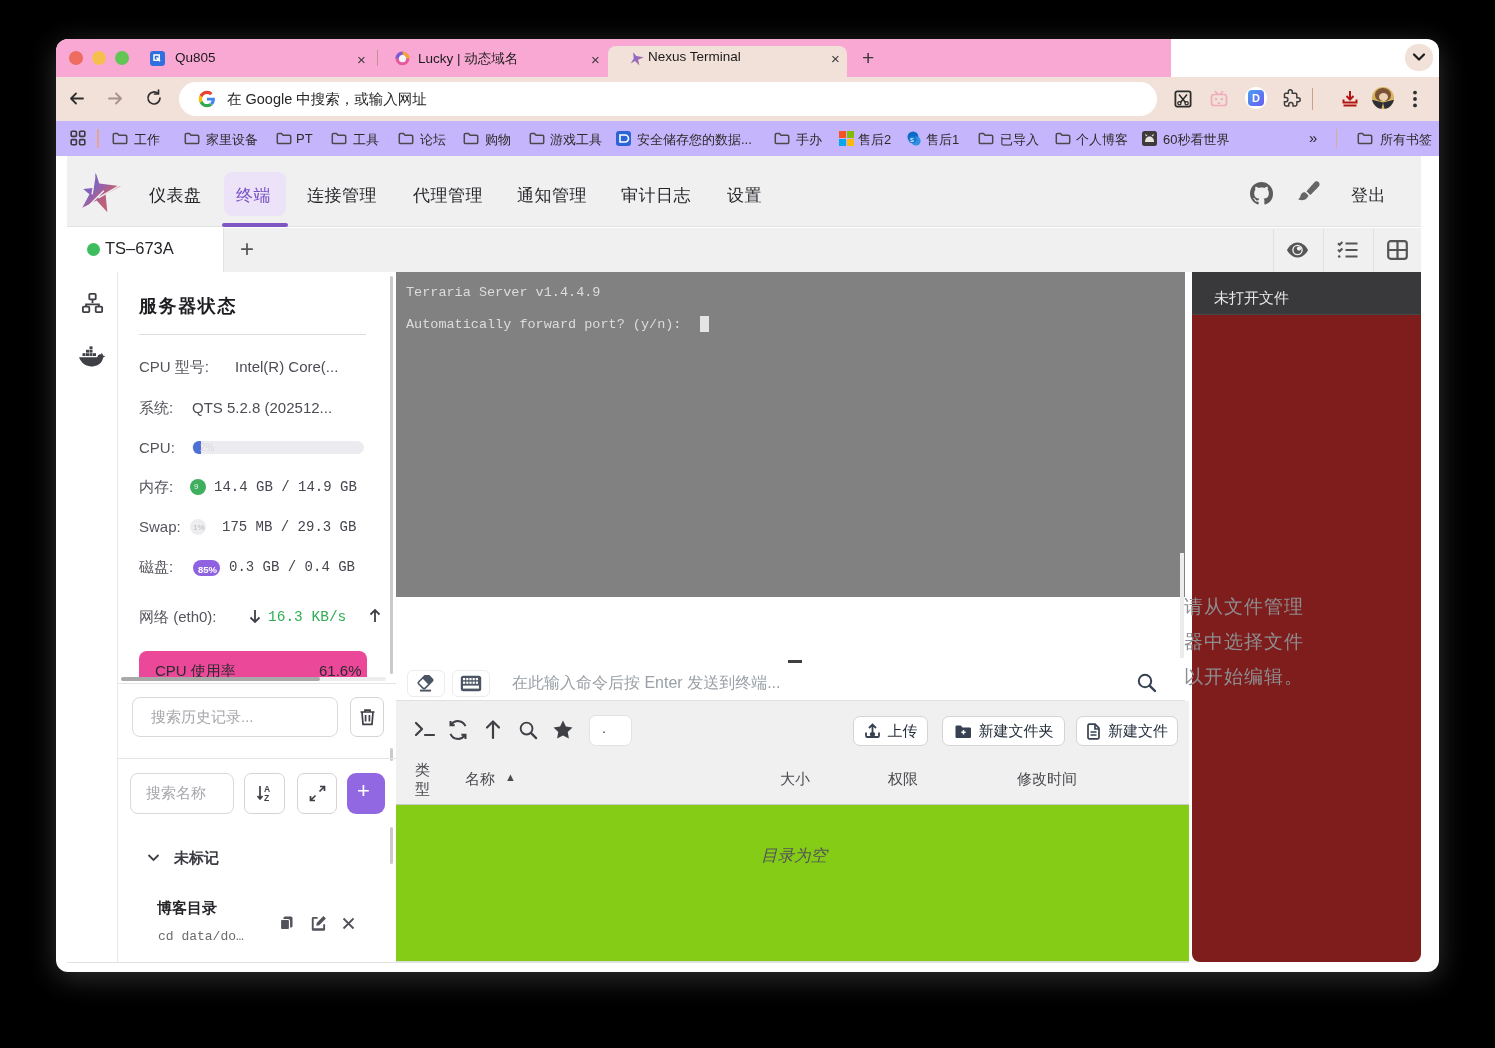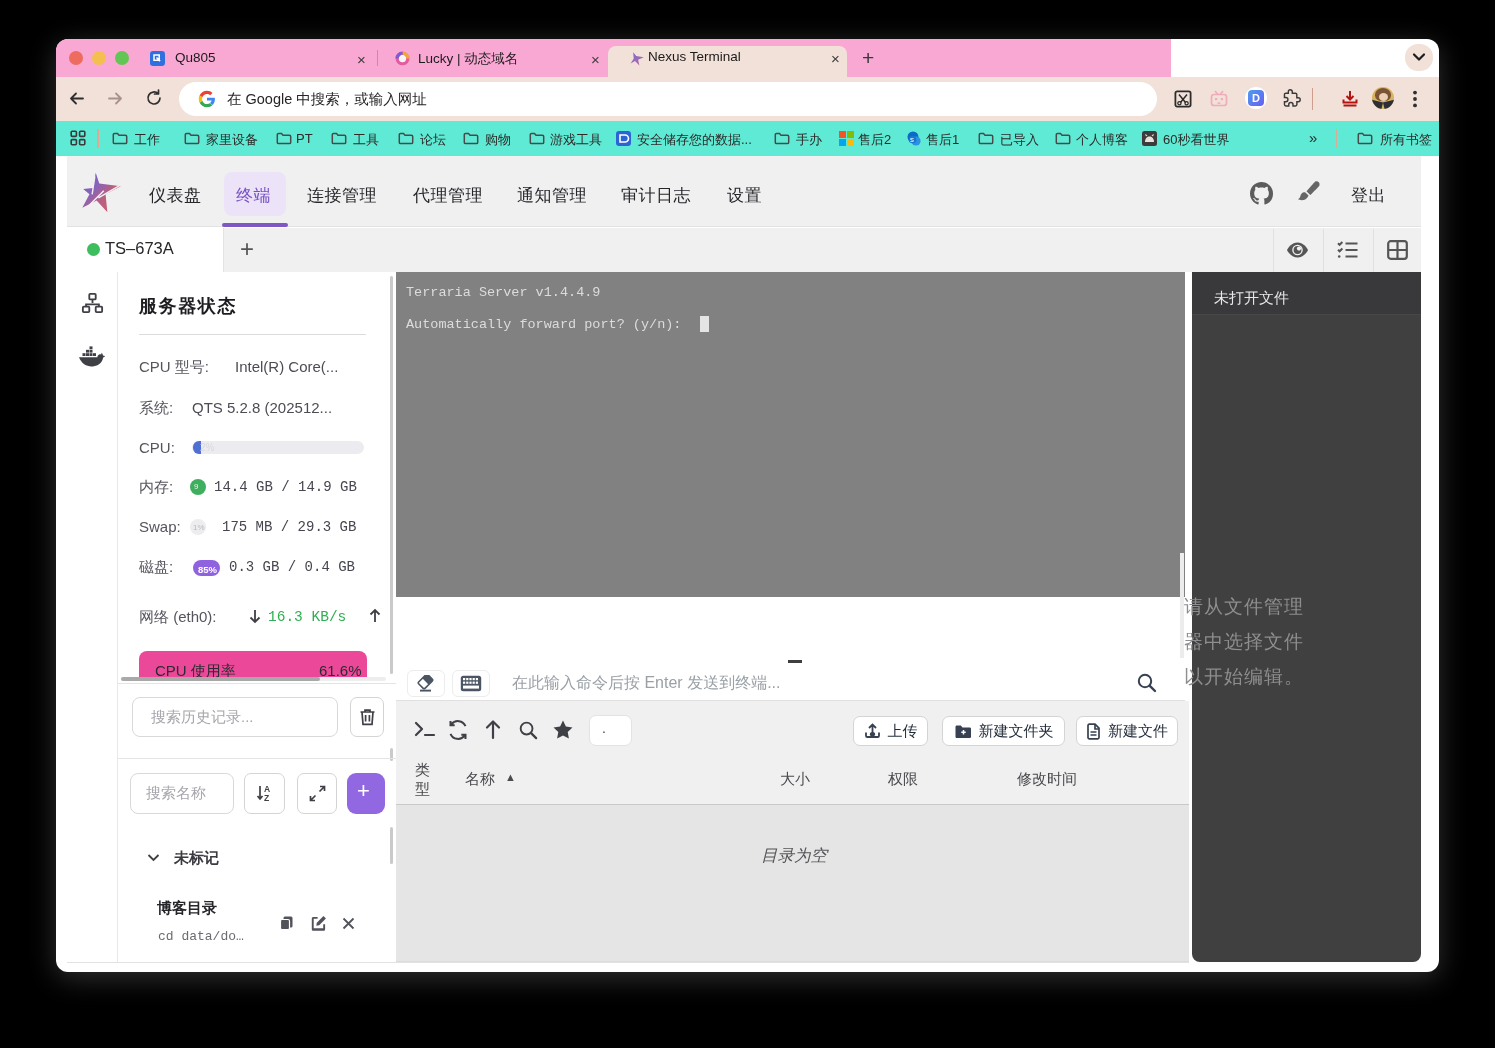--- a/index.html
+++ b/index.html
@@ -1,37 +1,37 @@
 <!DOCTYPE html>
 <html><head><meta charset="utf-8">
 <style>
 *{margin:0;padding:0;box-sizing:border-box}
 html,body{width:1495px;height:1048px;background:#000;overflow:hidden}
 body{font-family:"Liberation Sans",sans-serif;position:relative}
 .a{position:absolute}
 .win{position:absolute;left:56px;top:39px;width:1383px;height:933px;border-radius:12px;background:#fff;overflow:hidden;box-shadow:0 6px 28px rgba(130,130,130,.38)}
 .tabstrip{position:absolute;left:0;top:0;width:1115px;height:38px;background:#f9a8d4}
 .toolbar{position:absolute;left:0;top:38px;width:1383px;height:44px;background:#f1e1d8}
-.bookmarks{position:absolute;left:0;top:82px;width:1383px;height:35px;background:#5eead4}
+.bookmarks{position:absolute;left:0;top:82px;width:1383px;height:35px;background:#c4b5fd}
 .light{width:14px;height:14px;border-radius:50%;display:inline-block}
 .tab{position:absolute;top:8px;height:30px;border-radius:8px 8px 0 0;font-size:13.5px;color:#1b1b1b}
 .tab>span{top:3px}
 .atab{background:#f1e1d8}
 .hdr{position:absolute;left:11px;top:117px;width:1354px;height:71px;background:#f1f0f1;border-bottom:1px solid #e2e2e2}
 .nav{font-size:17px;color:#26262b;letter-spacing:.5px}
 .tabrow{position:absolute;left:11px;top:189px;width:1354px;height:44px;background:#f1f0f1}
 .termtab{position:absolute;left:0;top:0;width:157px;height:44px;background:#fff;border-right:1px solid #e3e3e3;display:flex;align-items:center;font-size:16px;color:#26262b}
 .strip{position:absolute;left:11px;top:233px;width:51px;height:690px;background:#fff;border-right:1px solid #e8e8e8}
 .sidebar{position:absolute;left:62px;top:233px;width:278px;height:690px;background:#fff}
 .term{position:absolute;left:340px;top:233px;width:789px;height:325px;background:#818181;font-family:"Liberation Mono",monospace;font-size:13.5px;color:#dcdcdc}
 .cmdrow{position:absolute;left:340px;top:627px;width:789px;height:35px;background:#fff;border-bottom:1px solid #e0e0e0}
 .ftool{position:absolute;left:340px;top:662px;width:793px;height:53px;background:#f0f0f0}
 .fhead{position:absolute;left:340px;top:715px;width:793px;height:51px;background:#f0f0f0;border-bottom:1px solid #c9c9c9;color:#4a4a4f;font-size:15px}
-.fbody{position:absolute;left:340px;top:766px;width:793px;height:157px;background:#e5e5e5;border-bottom:1px solid #dcdcdc}
-.editor{position:absolute;left:1136px;top:233px;width:229px;height:690px;background:#404040;border-radius:0 0 8px 8px}
+.fbody{position:absolute;left:340px;top:766px;width:793px;height:157px;background:#84cc16;border-bottom:1px solid #dcdcdc}
+.editor{position:absolute;left:1136px;top:233px;width:229px;height:690px;background:#7f1d1d;border-radius:0 0 8px 8px}
 .ehead{position:absolute;left:0;top:0;width:229px;height:43px;background:#39393b;border-bottom:1px solid #47474a;color:#e8e8e8;font-size:15px;line-height:52px;padding-left:22px;border-radius:0}
 .mono{font-family:"Liberation Mono",monospace}
 .btn{display:inline-flex;align-items:center;justify-content:center;background:#fff;border:1px solid #d4d4d4;border-radius:7px}
 .inp{background:#fff;border:1px solid #d9d9d9;border-radius:8px;color:#a6a6ac;display:flex;align-items:center}
 .lbl{font-size:15px;color:#55555e}
 </style></head>
 <body>
 <div class="win">
 <div class="tabstrip">
   <div class="a" style="left:13px;top:12px;display:flex;gap:9px">

